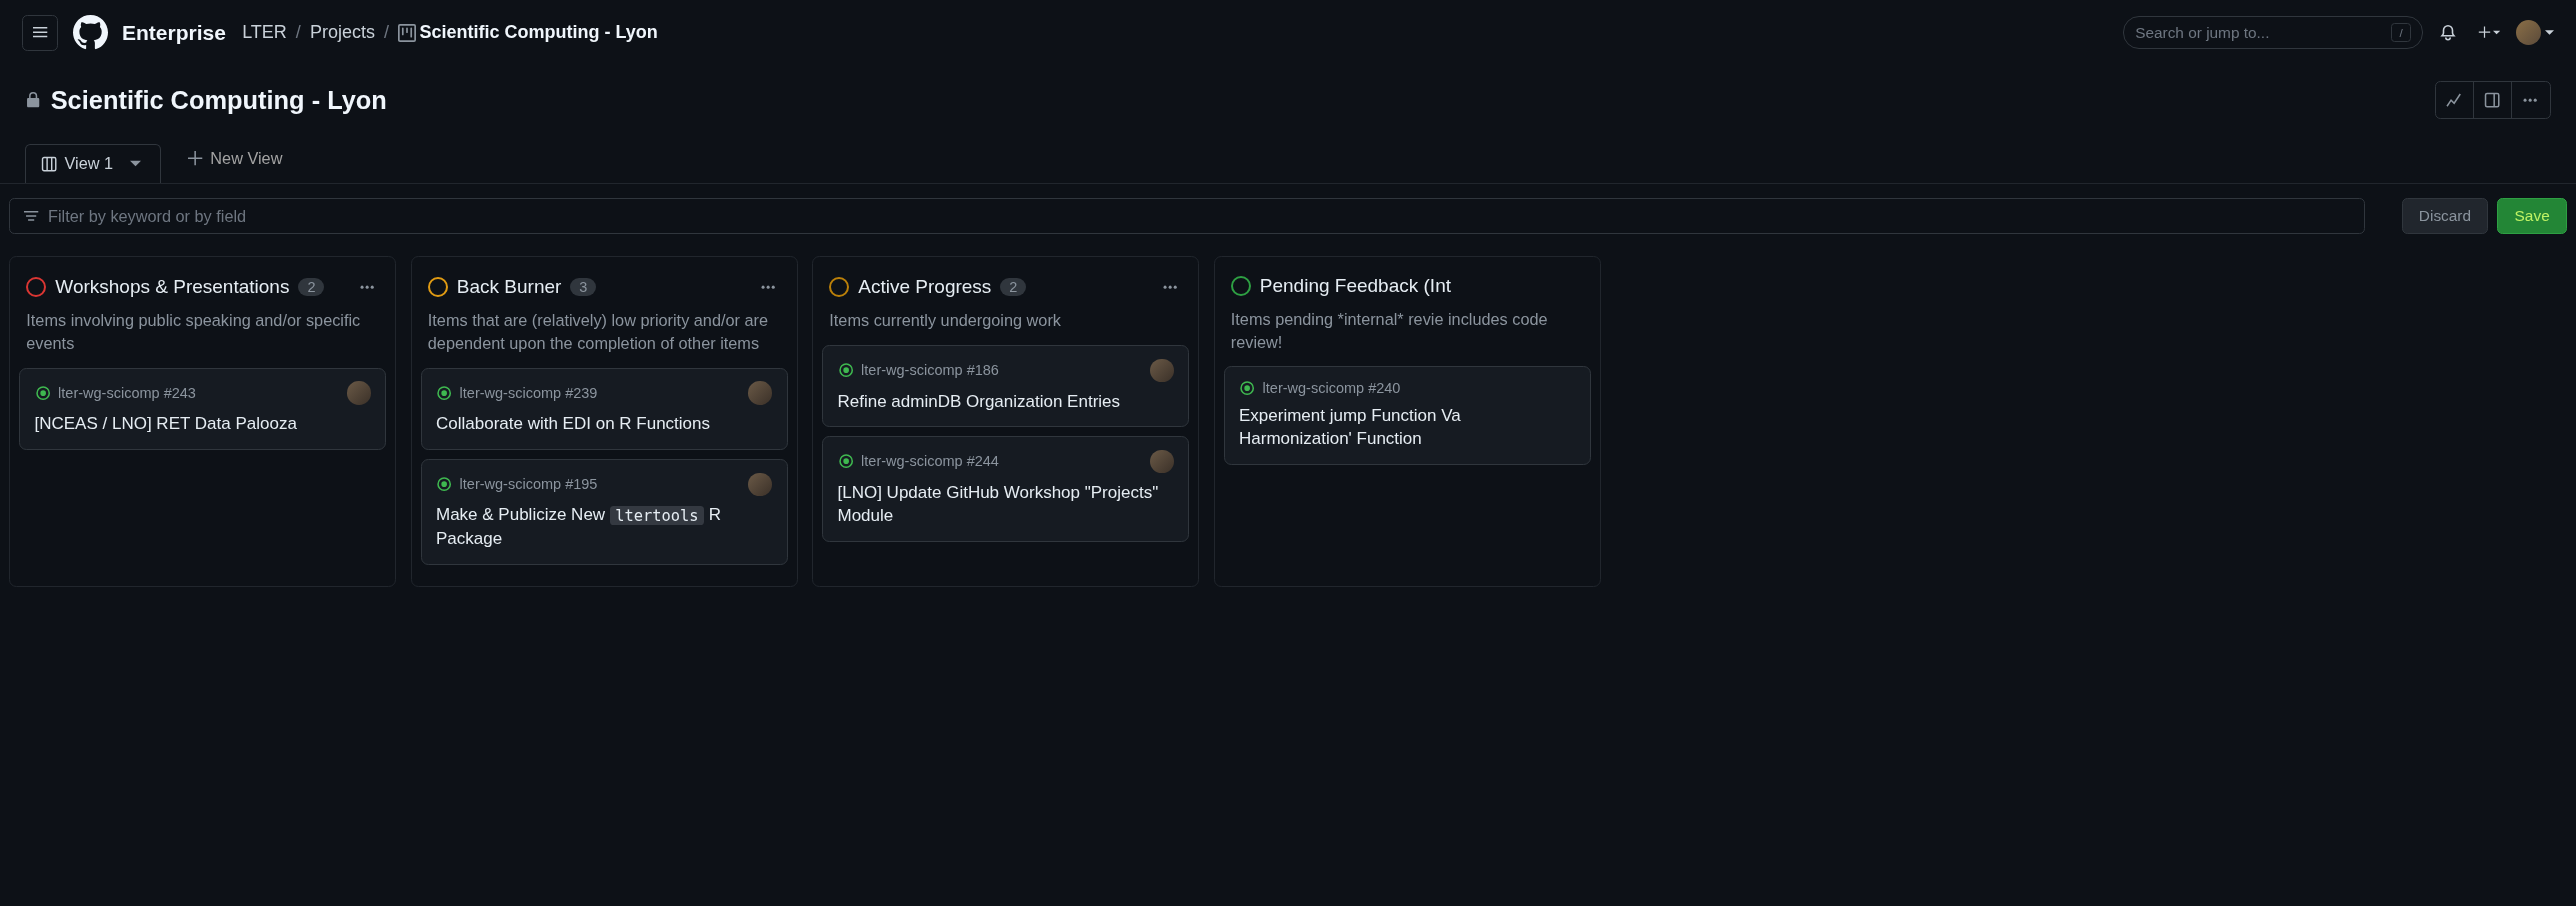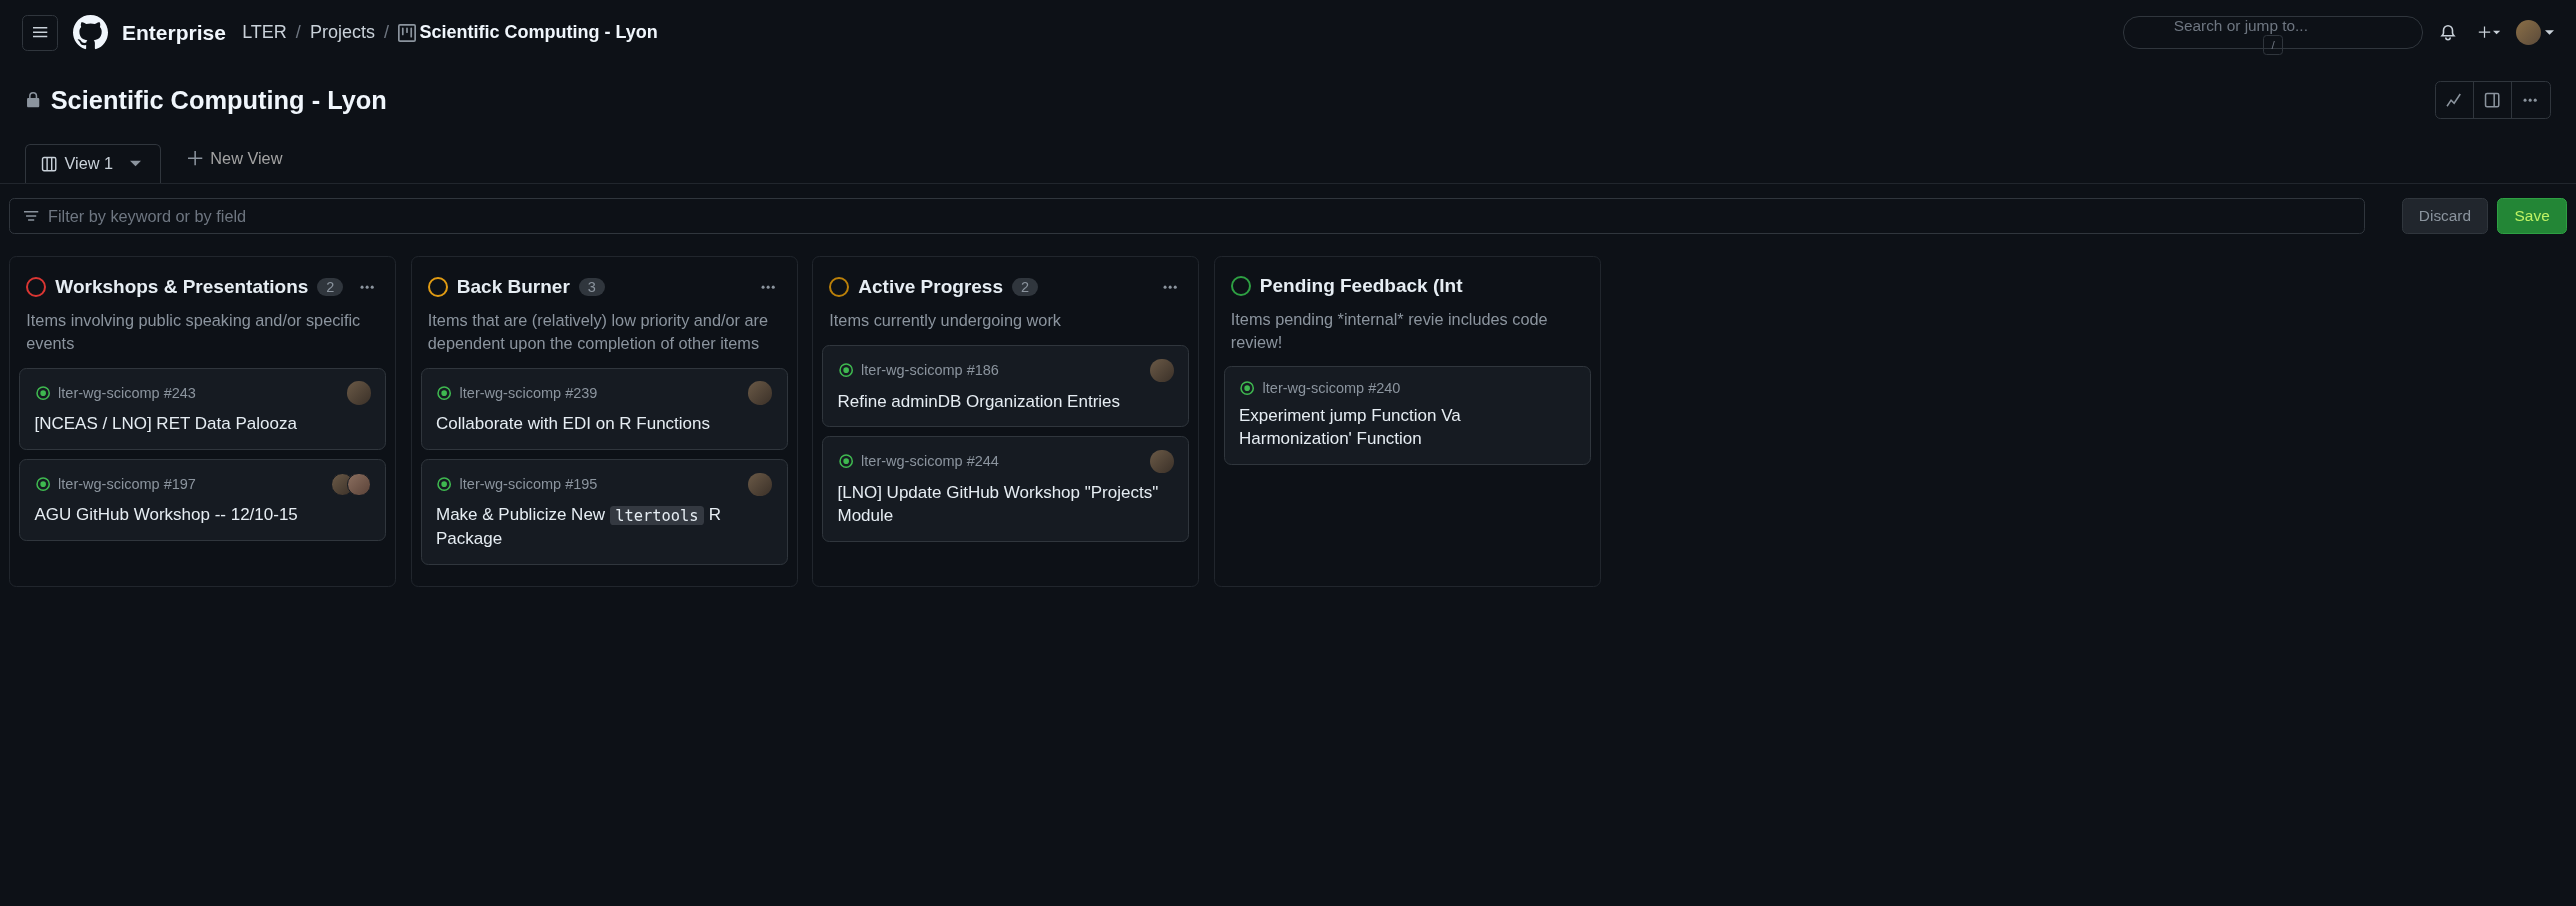--- a/index.html
+++ b/index.html
@@ -65,21 +65,20 @@
   width: 300px;
   height: 33px;
   border: 0.9px solid #30363d;
   border-radius: 16px;
   background: #0d1117;
   display: flex;
   align-items: center;
   padding: 0 11px;
   color: #6e7681;
   font-size: 15.4px;
-  flex-direction: column;
 }
 .search-input {
   flex: 1;
   background: transparent;
   border: none;
   color: #c9d1d9;
   font-size: 15.4px;
   outline: none;
 }
 .search-input::placeholder { color: #6e7681; }
@@ -249,21 +248,21 @@
   border-radius: 50%;
   border: 2.7px solid;
   flex-shrink: 0;
 }
 .circle-red { border-color: #da3633; }
 .circle-orange { border-color: #e09b13; }
 .circle-yellow { border-color: #bb8009; }
 .circle-green { border-color: #2ea043; }
 .column-title {
   font-size: 19px;
-  font-weight: 700;
+  font-weight: 400;
   color: #e6edf3;
 }
 .count-badge {
   background: #30363d;
   color: #8b949e;
   border-radius: 11px;
   padding: 0.9px 9px;
   font-size: 14.5px;
 }
 .column-menu {
@@ -471,34 +470,20 @@
         <svg class="issue-icon" viewBox="0 0 16 16" fill="none" stroke="#3fb950" stroke-width="1.5">
             <circle cx="8" cy="8" r="6"></circle>
             <circle cx="8" cy="8" r="2" fill="#3fb950"></circle>
           </svg>
         <span class="issue-ref">lter-wg-scicomp #243</span>
         <div class="card-avatar"></div>
       </div>
       <div class="card-title">[NCEAS / LNO] RET Data Palooza</div>
     </div>
 
-    <div class="card">
-      <div class="card-header">
-        <svg class="issue-icon" viewBox="0 0 16 16" fill="none" stroke="#3fb950" stroke-width="1.5">
-            <circle cx="8" cy="8" r="6"></circle>
-            <circle cx="8" cy="8" r="2" fill="#3fb950"></circle>
-          </svg>
-        <span class="issue-ref">lter-wg-scicomp #197</span>
-        <div class="card-avatars">
-          <div class="card-avatar"></div>
-          <div class="card-avatar alt"></div>
-        </div>
-      </div>
-      <div class="card-title">AGU GitHub Workshop -- 12/10-15</div>
-    </div>
   </div>
 
   <div class="column">
     <div class="column-header">
       <span class="status-circle circle-orange"></span>
       <span class="column-title">Back Burner</span>
       <span class="count-badge">3</span>
       <span class="column-menu">
         <svg width="16.3" height="16.3" viewBox="0 0 16 16" fill="#8b949e">
             <circle cx="3" cy="8" r="1.5"></circle>

